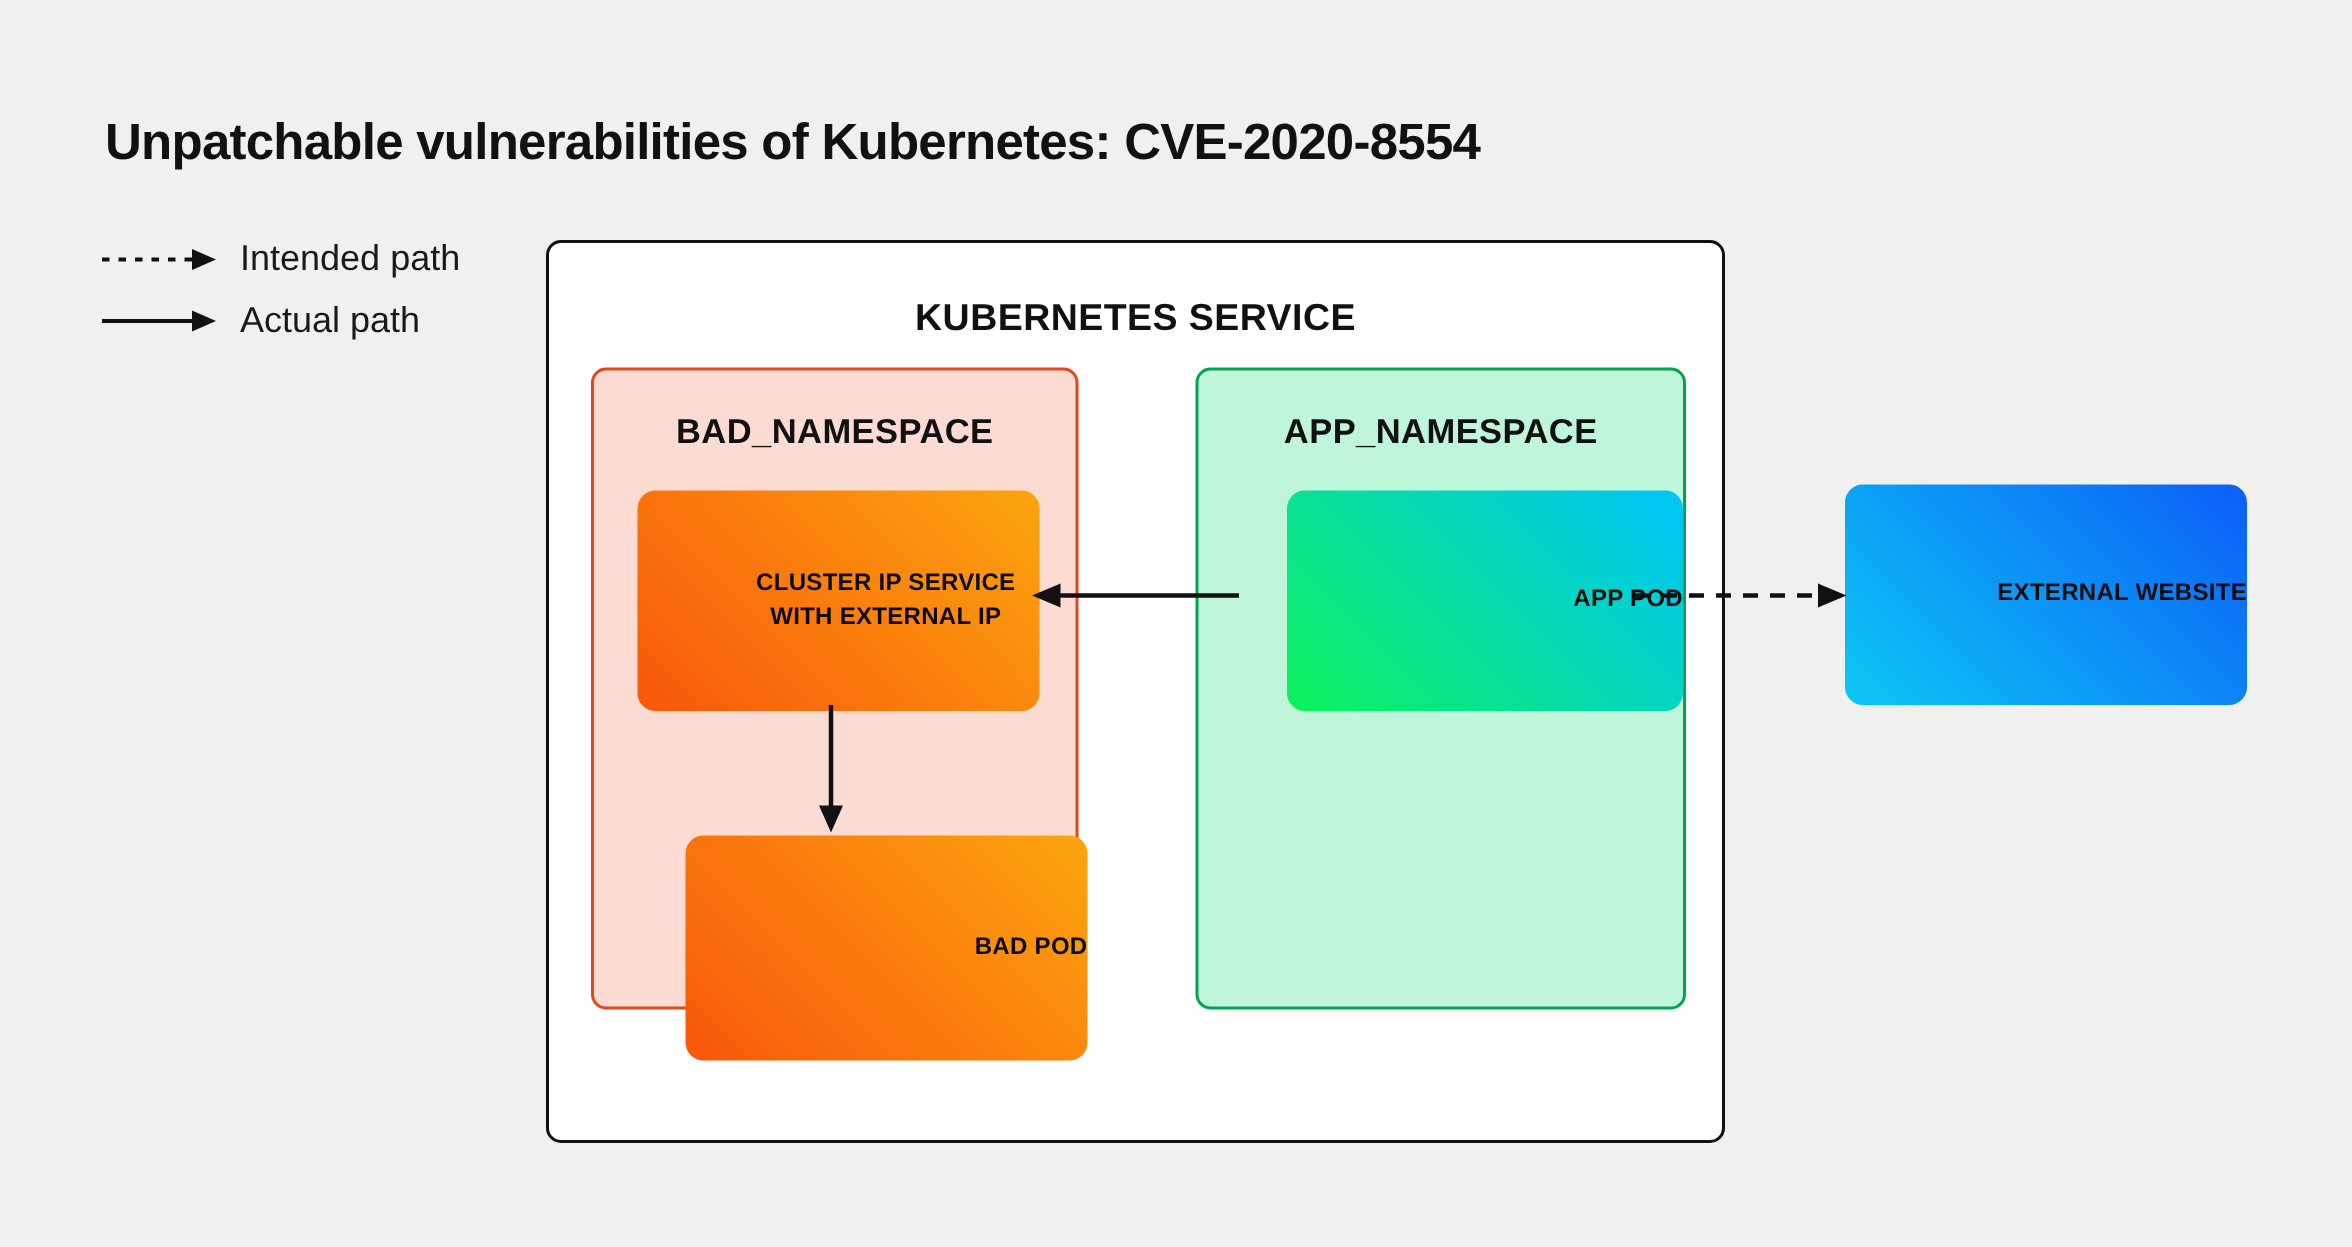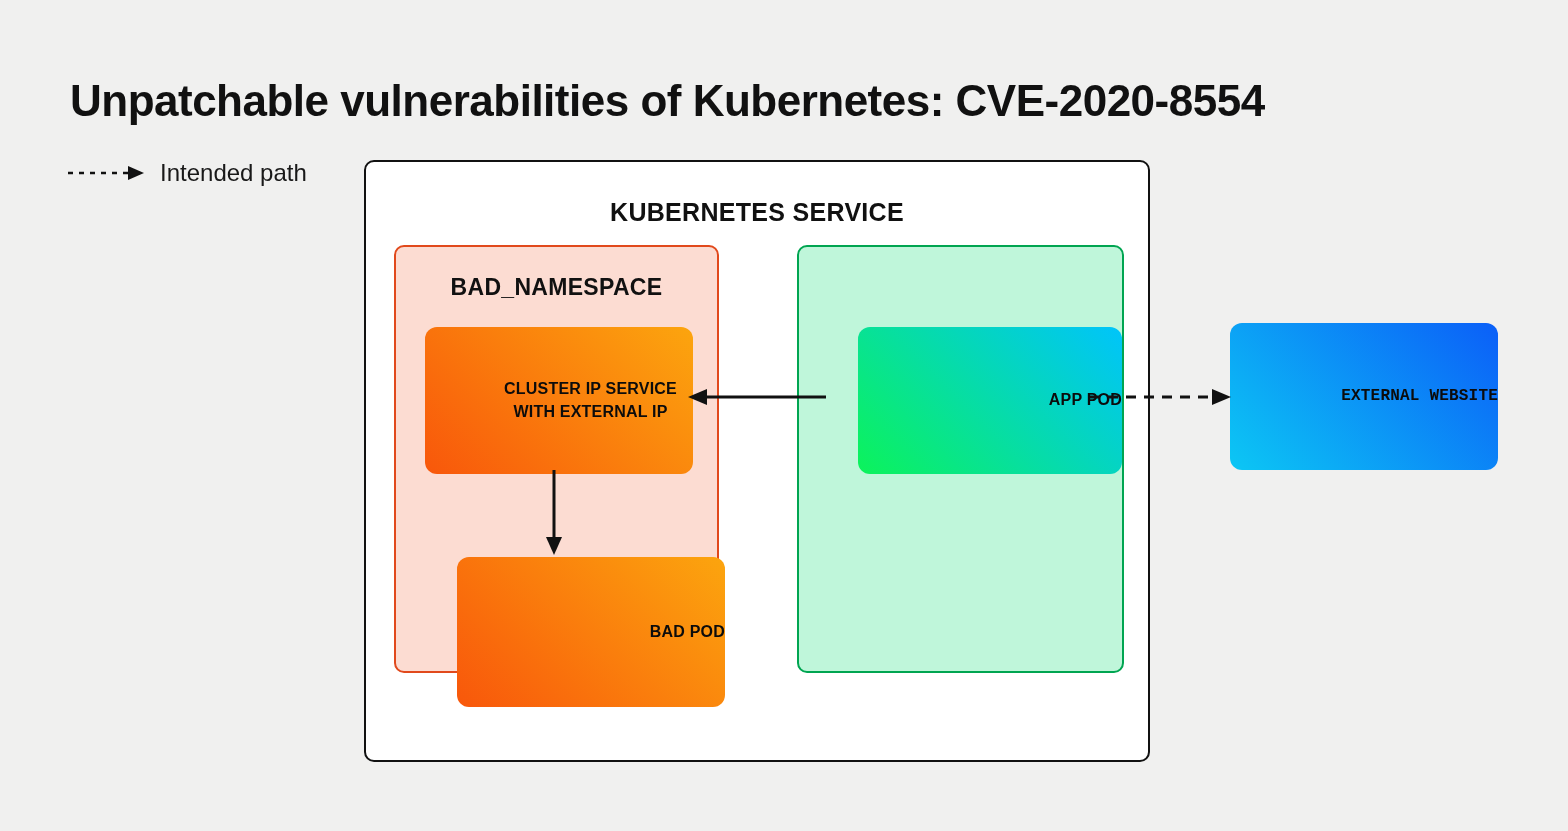--- a/index.html
+++ b/index.html
@@ -8,21 +8,21 @@
     position: relative;
     font-family: "Liberation Sans", sans-serif;
     background: #f0f0ef;
     overflow: hidden;
     color: #111;
   }
 
   .page-title {
     position: absolute;
     left: 70px; top: 76px;
-    font-size: 44px;
+    font-size: 34px;
     font-weight: bold;
     letter-spacing: -0.5px;
     color: #111;
     white-space: nowrap;
   }
 
   
   .legend { position: absolute; left: 66px; top: 152px; }
   .legend-row { display: flex; align-items: center; height: 41px; }
   .legend-row svg { display: block; margin-right: 14px; }
@@ -80,21 +80,21 @@
     color: #0c0c0c;
     letter-spacing: 0.2px;
   }
   .node-cluster-ip { left: 29px; top: 80px; width: 268px; height: 147px; }
   .node-cluster-ip .node-label { max-width: 205px; }
   .node-bad-pod   { left: 29px; top: 310px; width: 268px; height: 150px; }
   .node-app-pod   { left: 31px; top: 80px;  width: 264px; height: 147px; margin-left: 28px; }
   .node-external  {
     position: absolute;
     left: 1230px; top: 323px;
-    width: 268px; height: 147px; font-family: Liberation Mono, monospace;
+    width: 268px; height: 147px;
   }
   .node-external .node-label { max-width: 175px; }
 
   
   .arrows-overlay {
     position: absolute;
     left: 0; top: 0;
     width: 1568px; height: 831px;
     pointer-events: none;
     z-index: 5;
@@ -106,38 +106,46 @@
 <h1 class="page-title">Unpatchable vulnerabilities of Kubernetes: CVE-2020-8554</h1>
 
 <div class="legend">
   <div class="legend-row">
     <svg width="80" height="24" viewBox="0 0 80 24">
       <line x1="2" y1="12" x2="62" y2="12" stroke="#111" stroke-width="2.6" stroke-dasharray="5 6"></line>
       <polygon points="78,12 62,5 62,19" fill="#111"></polygon>
     </svg>
     <span class="legend-label">Intended path</span>
   </div>
+  <div class="legend-row">
+    <svg width="80" height="24" viewBox="0 0 80 24">
+      <line x1="2" y1="12" x2="64" y2="12" stroke="#111" stroke-width="2.6"></line>
+      <polygon points="78,12 62,5 62,19" fill="#111"></polygon>
+    </svg>
+    <span class="legend-label">Actual path</span>
+  </div>
 </div>
 
 <div class="cluster">
   <div class="cluster-title">KUBERNETES SERVICE</div>
 
   <div class="namespace ns-bad" style="background: rgb(252, 220, 210); border-color: rgb(225, 73, 28);">
     <div class="ns-label">BAD_NAMESPACE</div>
 
     <div class="node node-cluster-ip" style="background: linear-gradient(45deg, rgb(248, 87, 11), rgb(252, 165, 14));">
       <span class="node-label">CLUSTER IP SERVICE WITH EXTERNAL IP</span>
     </div>
 
     <div class="node node-bad-pod" style="background: linear-gradient(45deg, rgb(248, 87, 11), rgb(252, 165, 14)); margin-left: 32px;">
       <span class="node-label">BAD POD</span>
     </div>
   </div>
 
   <div class="namespace ns-app" style="background: rgb(191, 246, 218); border-color: rgb(0, 165, 81);">
+    <div class="ns-label">APP_NAMESPACE</div>
 
     <div class="node node-app-pod" style="background: linear-gradient(45deg, rgb(12, 243, 90), rgb(0, 196, 251));">
       <span class="node-label">APP POD</span>
     </div>
   </div>
 </div>
 
 <div class="node node-external" style="background: linear-gradient(45deg, rgb(12, 199, 244), rgb(11, 95, 248));">
   <span class="node-label">EXTERNAL WEBSITE</span>
 </div>

